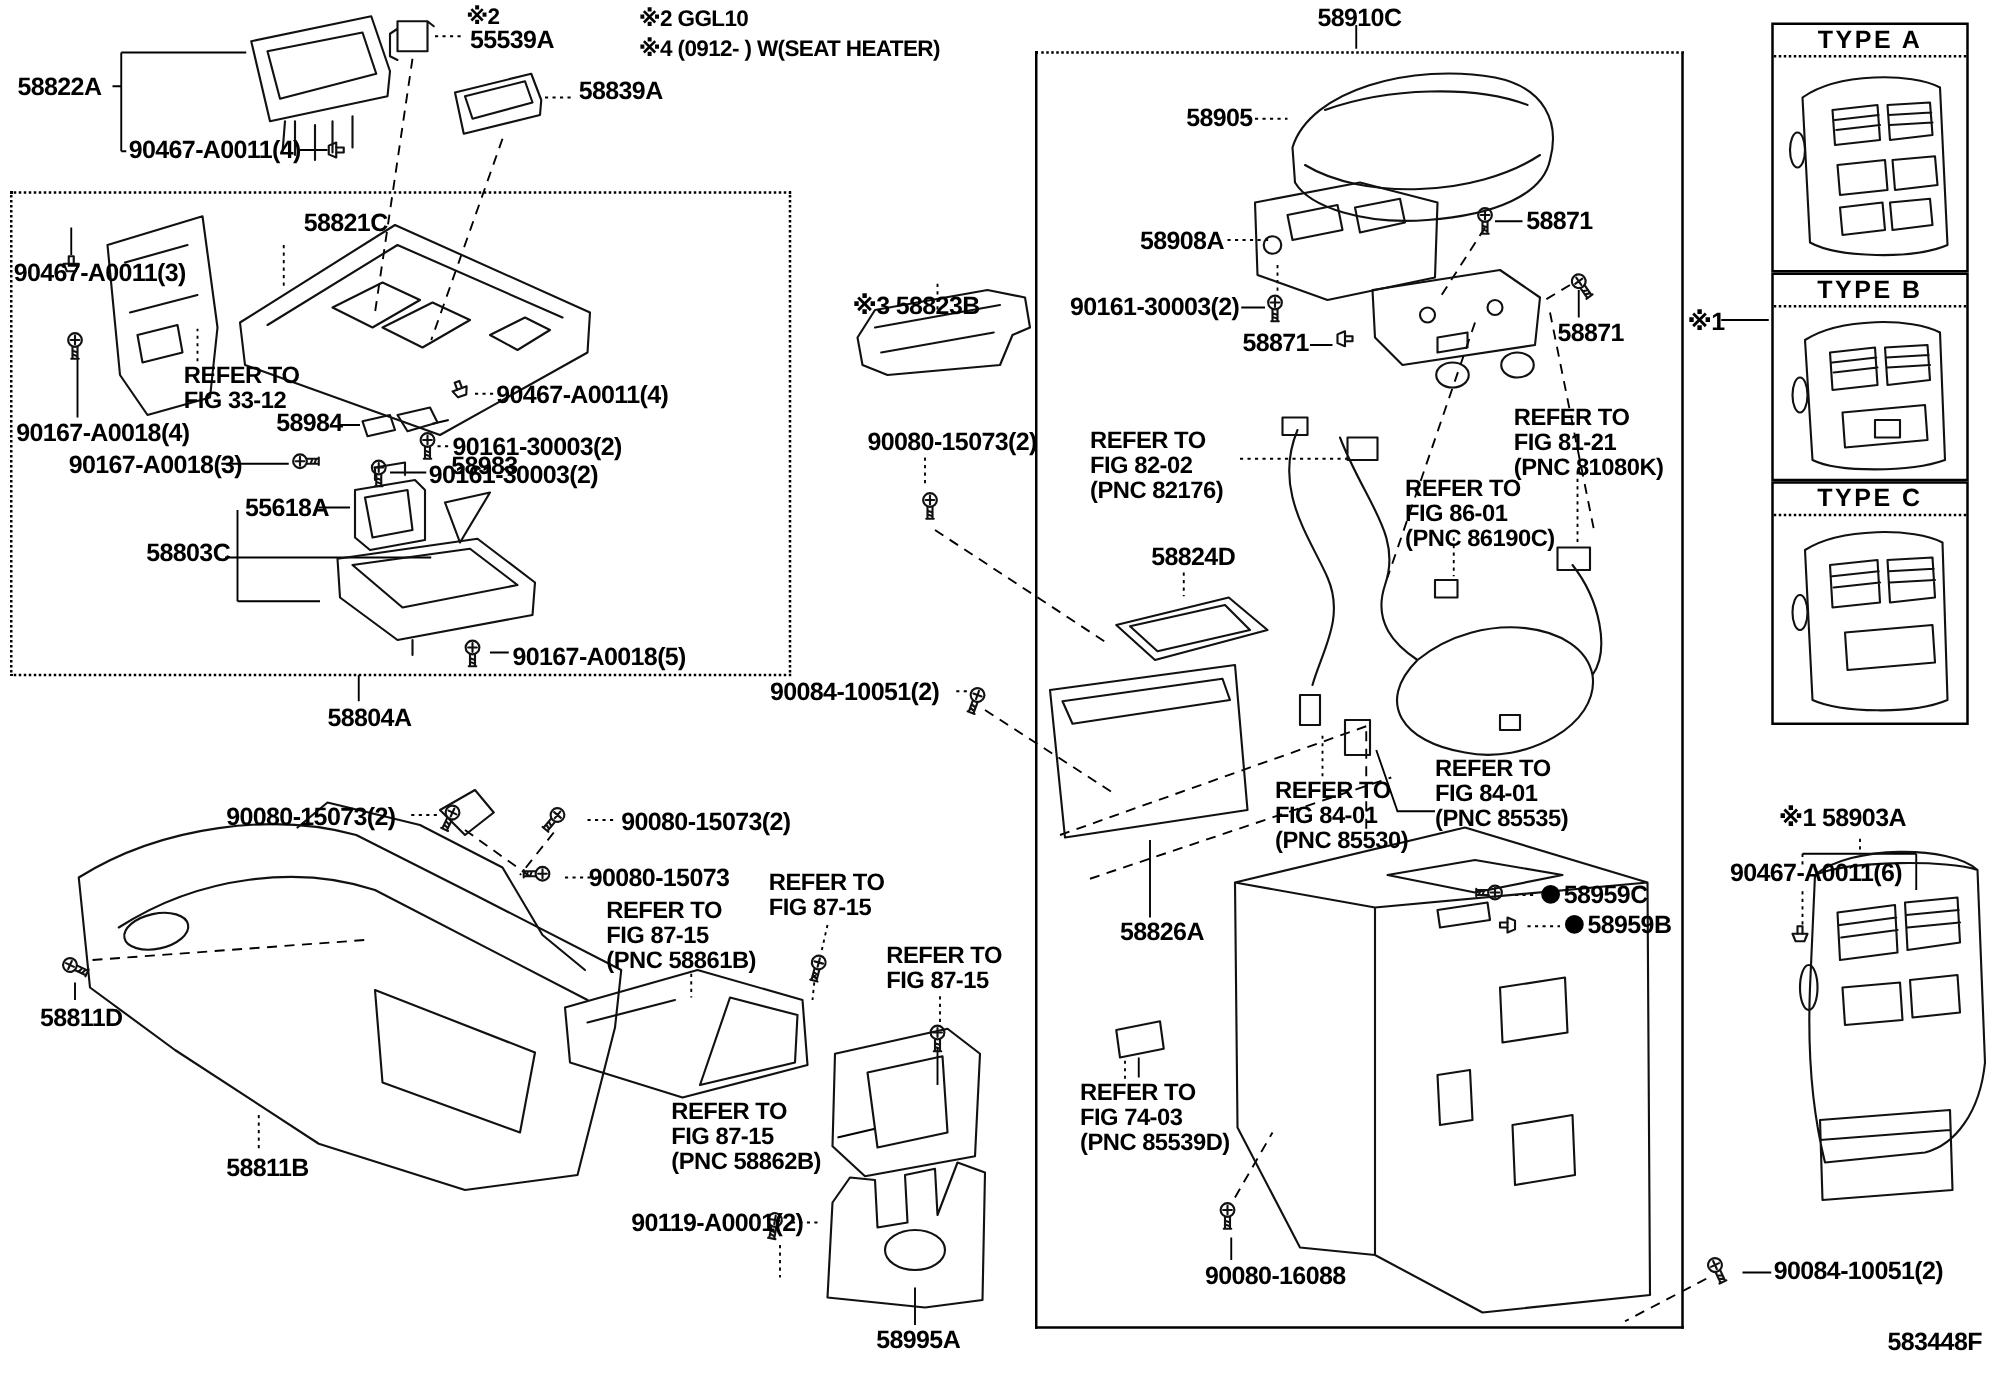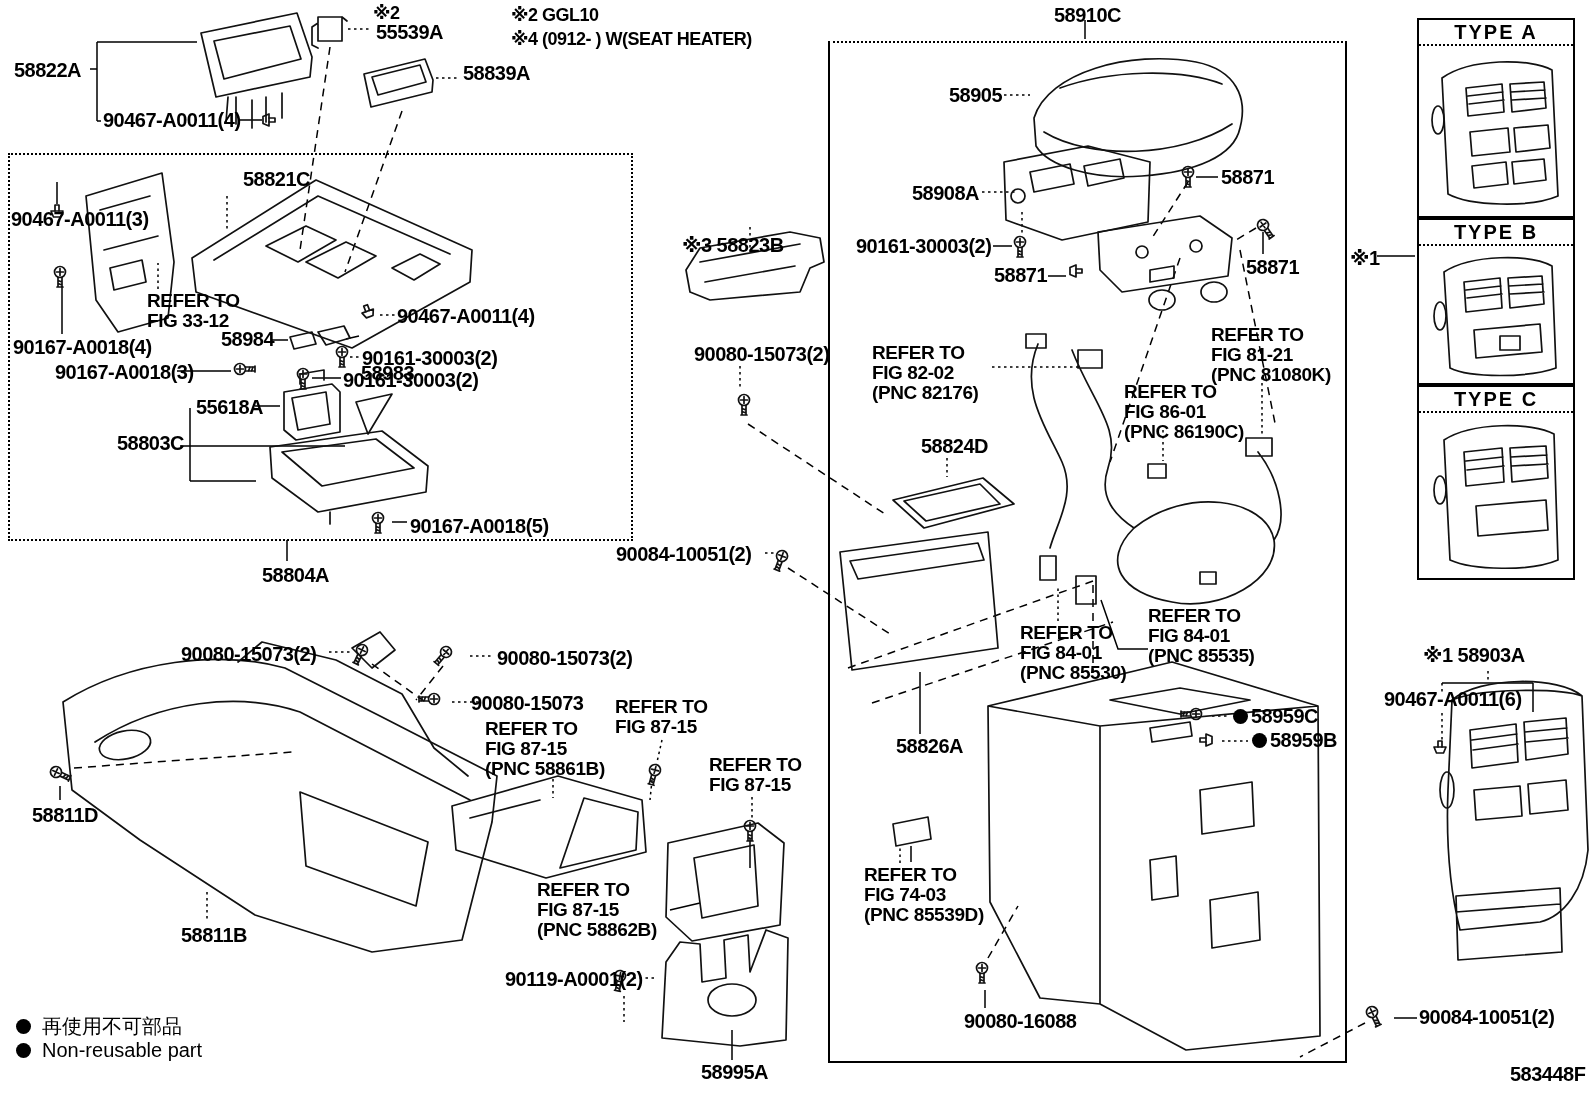--- a/index.html
+++ b/index.html
@@ -348,23 +348,13 @@
       <div class="lbl" style="left: 181px; top: 925px;"><span>58811B</span></div>
       <div class="lbl" style="left: 505px; top: 969px;"><span>90119-A0001(2)</span></div>
       <div class="lbl" style="left: 701px; top: 1062px;"><span>58995A</span></div>
       <div class="lbl" style="left: 1350px; top: 248px;"><span>※1</span></div>
       <div class="lbl" style="left: 1423px; top: 645px;"><span>※1 58903A</span></div>
       <div class="lbl" style="left: 1384px; top: 689px;"><span>90467-A0011(6)</span></div>
       <div class="lbl" style="left: 1419px; top: 1007px;"><span>90084-10051(2)</span></div>
       <div class="lbl" style="left: 1510px; top: 1064px;"><span>583448F</span></div>
     </div>
 
-  <div id="legend">
-    <div class="legend-row">
-      <span class="dot"></span>
-      <span>再使用不可部品</span>
-    </div>
-    <div class="legend-row">
-      <span class="dot"></span>
-      <span>Non-reusable part</span>
-    </div>
-  </div>
 </div>
 
 </body></html>

